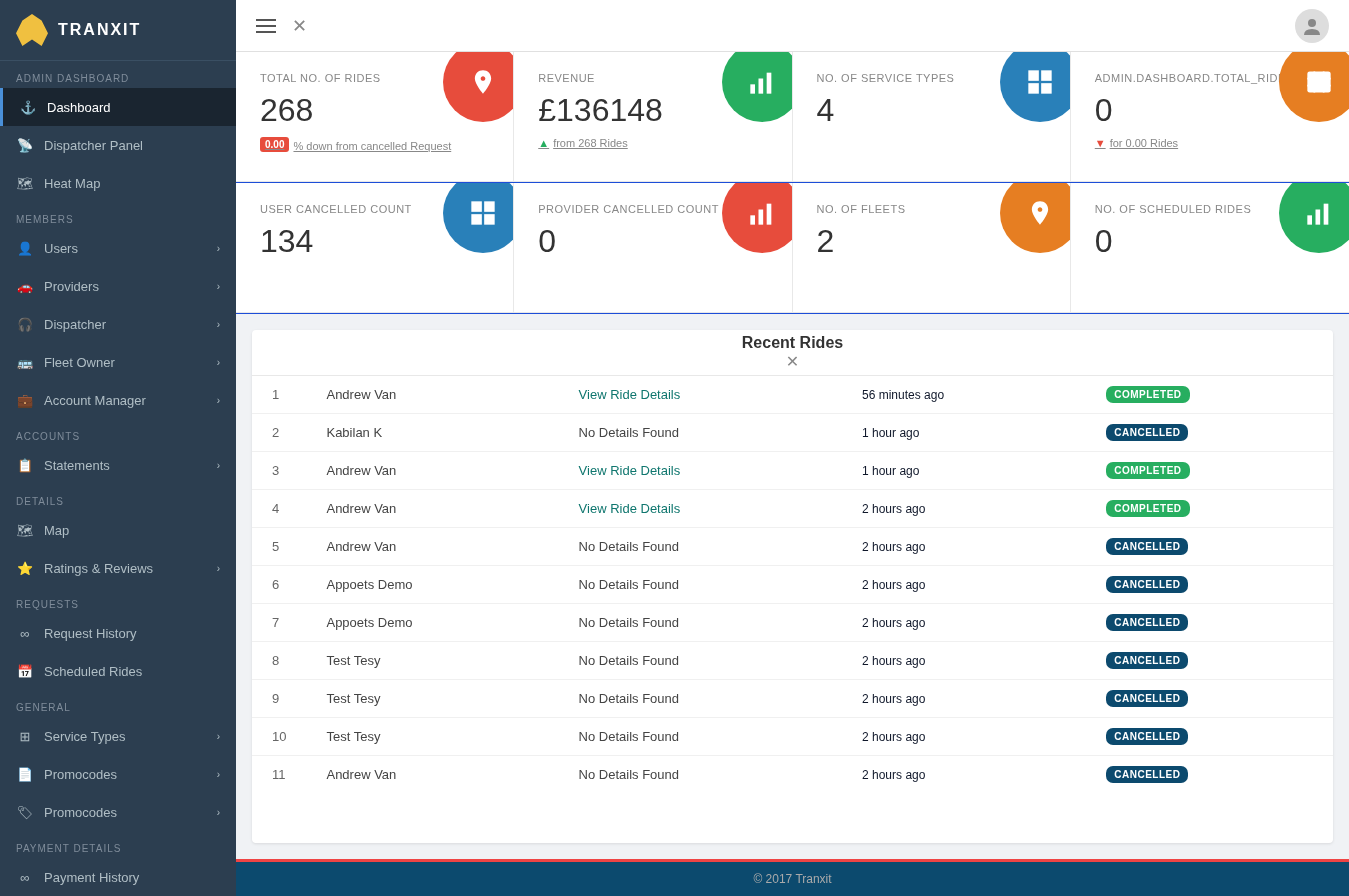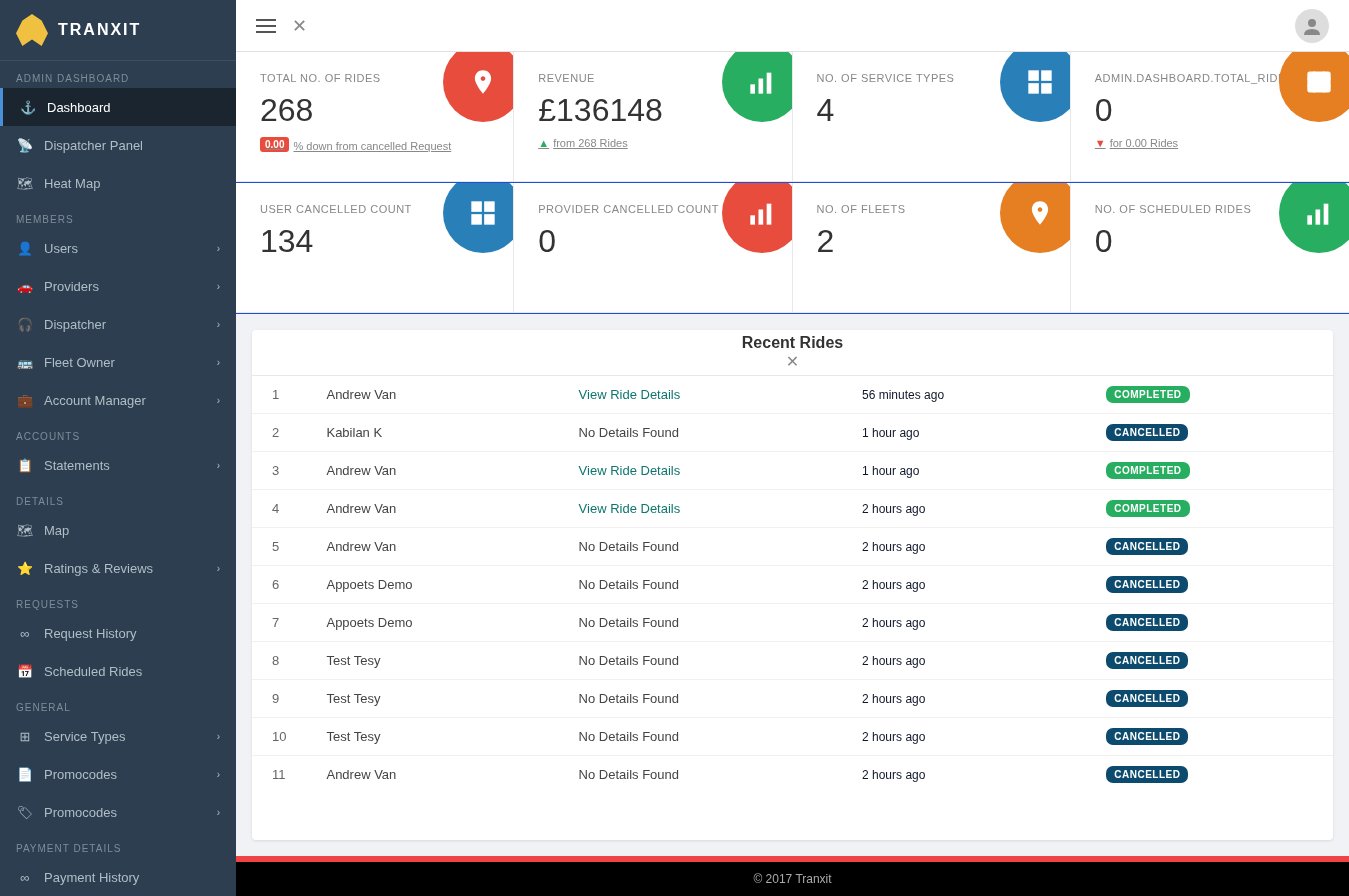--- a/index.html
+++ b/index.html
@@ -225,22 +225,22 @@
       font-weight: 700;
       letter-spacing: 0.5px;
     }
     .status-completed { background: #27ae60; color: #fff; }
     .status-cancelled { background: #0c4a6e; color: #fff; }
 
     .footer {
       padding: 10px 20px;
       font-size: 12px;
       color: #aaa;
-      background: #000000;
-      border-top: 6px solid #ef4444;
+      background: #0c4a6e;
+      border-top: 3px solid #ef4444;
       text-align: center;
     }
   </style>
 </head>
 <body>
 
 <nav class="sidebar">
   <div class="sidebar-logo">
     <div class="logo-icon"></div>
     <span class="logo-text">TRANXIT</span>

